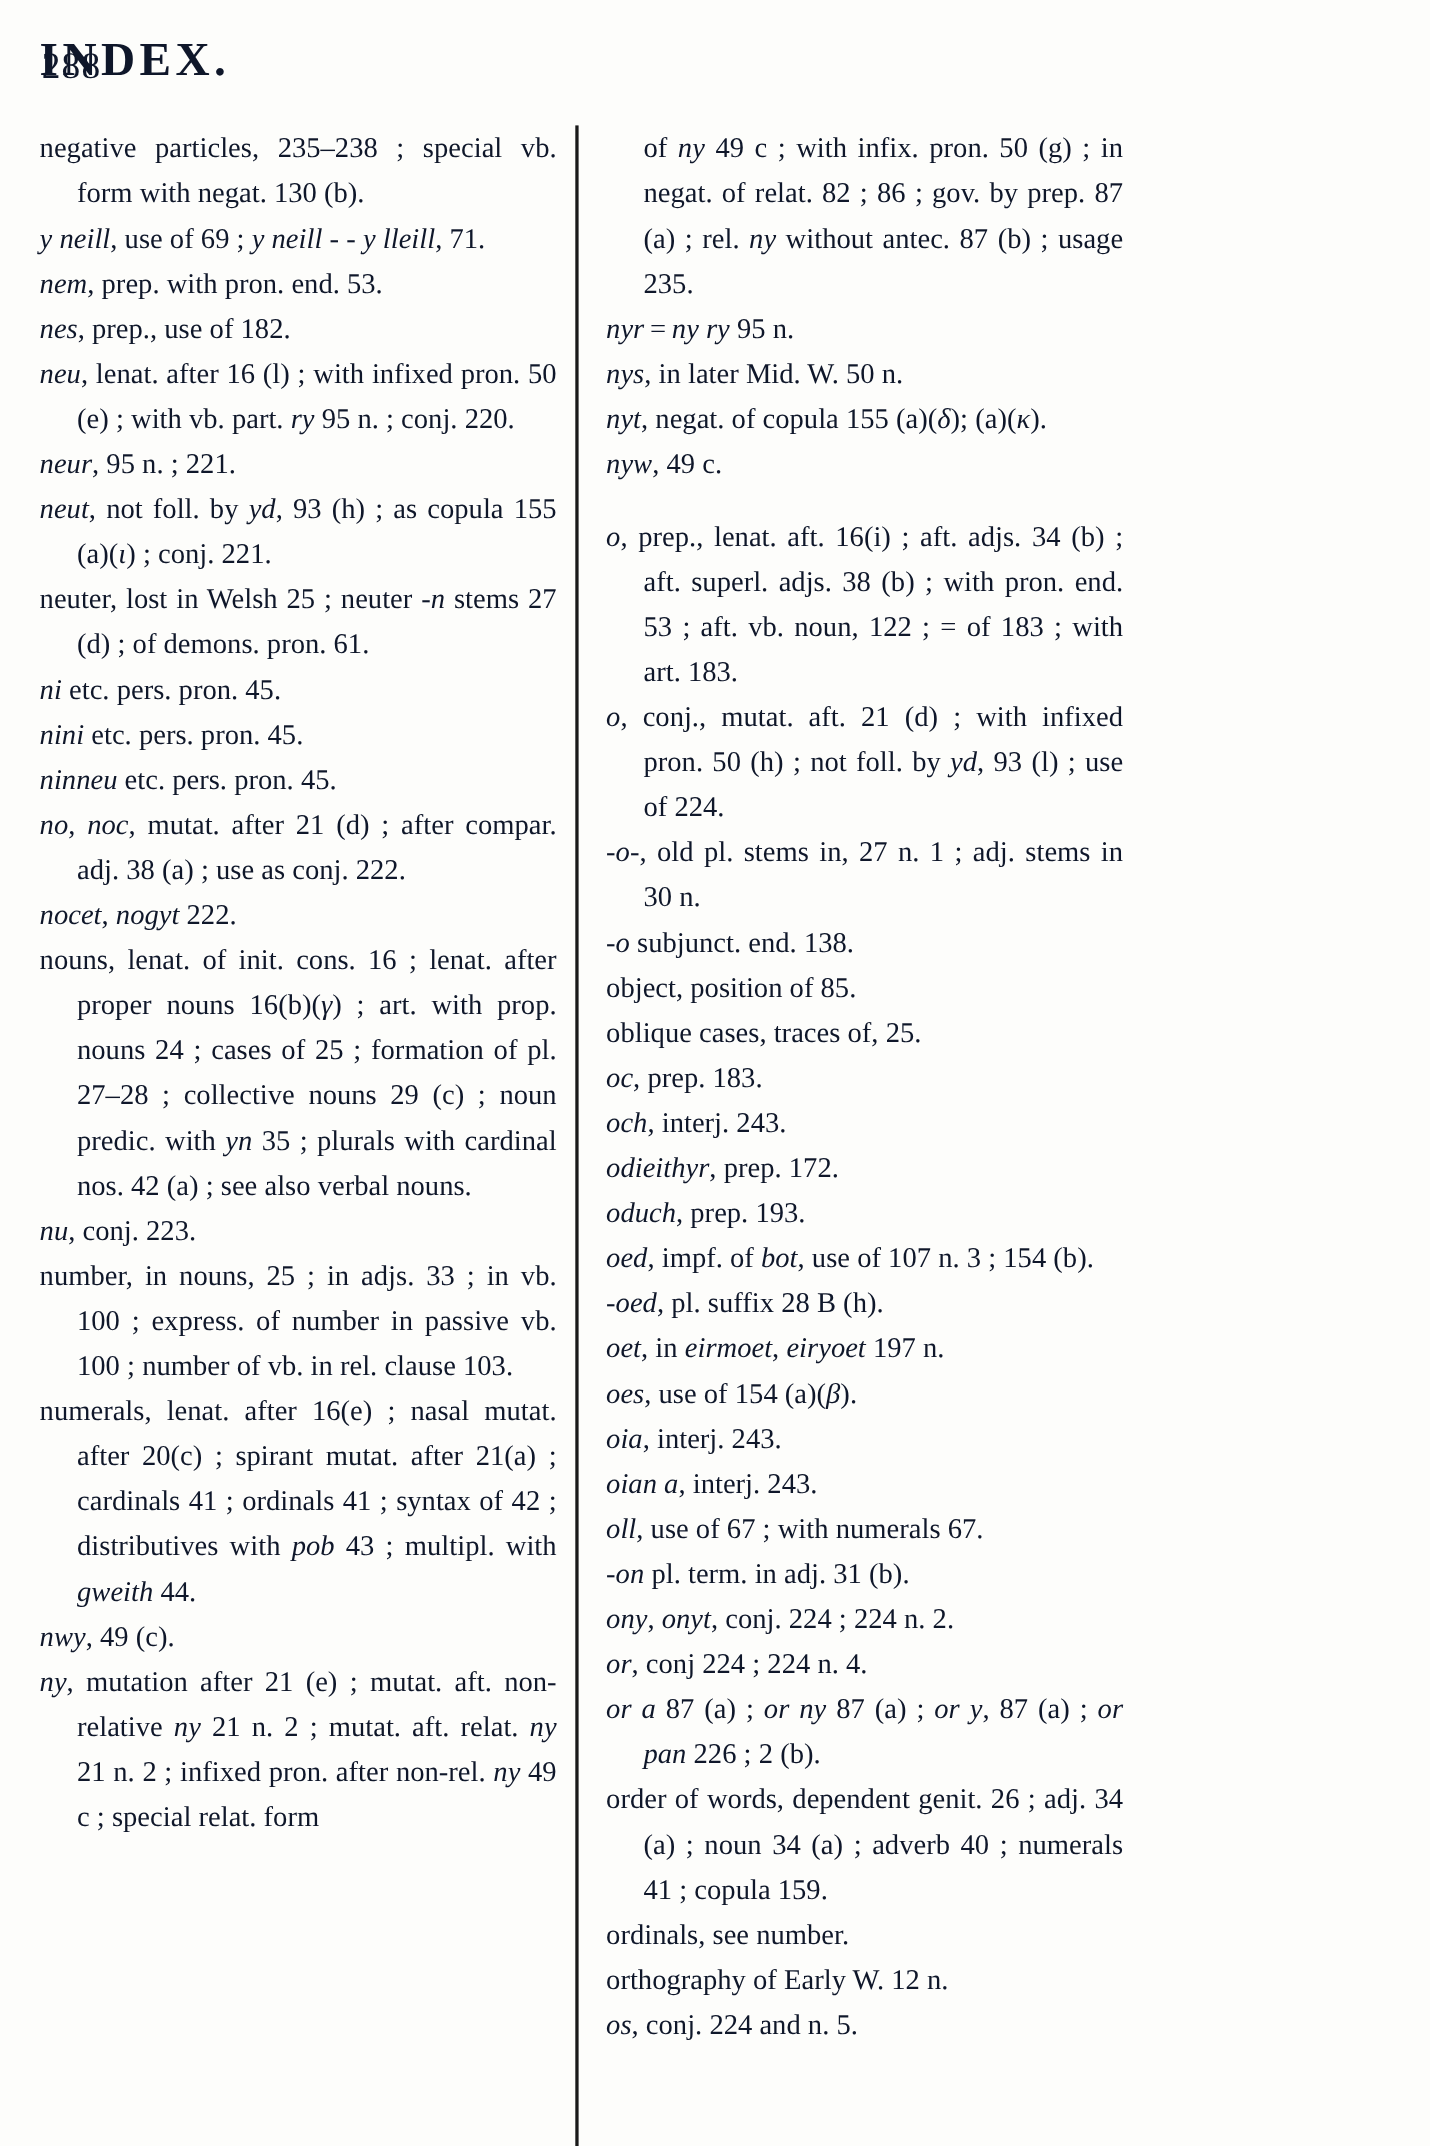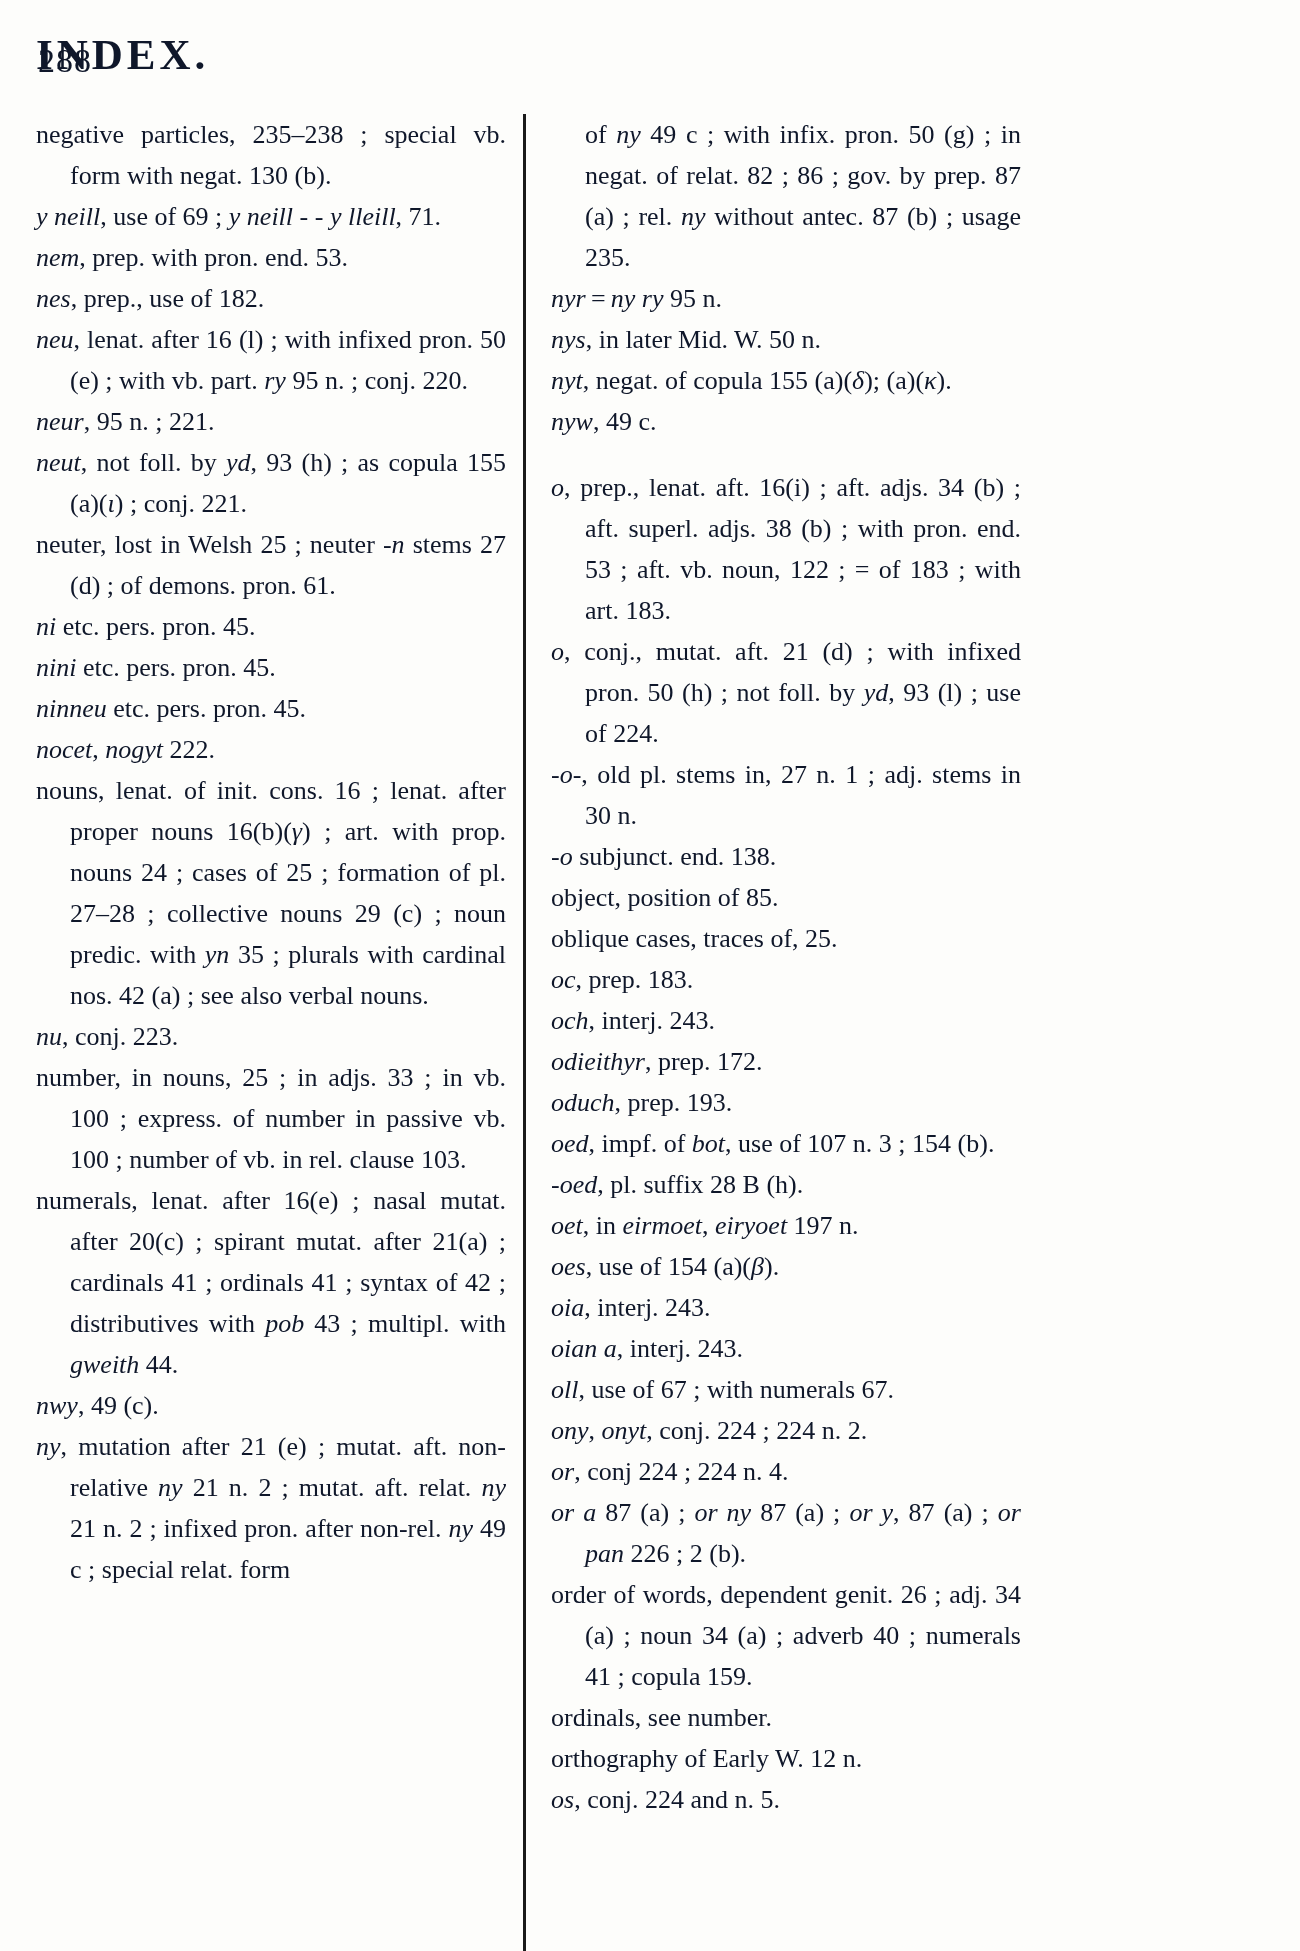--- a/index.html
+++ b/index.html
@@ -86,20 +86,21 @@
         <p class="entry"><i>y neill</i>, use of 69 ; <i>y neill</i> - - <i>y lleill</i>, 71.</p>
         <p class="entry"><i>nem</i>, prep. with pron. end. 53.</p>
         <p class="entry"><i>nes</i>, prep., use of 182.</p>
         <p class="entry"><i>neu</i>, lenat. after 16 (l) ; with infixed pron. 50 (e) ; with vb. part. <i>ry</i> 95 n. ; conj. 220.</p>
         <p class="entry"><i>neur</i>, 95 n. ; 221.</p>
         <p class="entry"><i>neut</i>, not foll. by <i>yd</i>, 93 (h) ; as copula 155 (a)(<i>ι</i>) ; conj. 221.</p>
         <p class="entry">neuter, lost in Welsh 25 ; neuter <i>-n</i> stems 27 (d) ; of demons. pron. 61.</p>
         <p class="entry"><i>ni</i> etc. pers. pron. 45.</p>
         <p class="entry"><i>nini</i> etc. pers. pron. 45.</p>
         <p class="entry"><i>ninneu</i> etc. pers. pron. 45.</p>
+        <p class="entry"><i>no</i>, <i>noc</i>, mutat. after 21 (d) ; after compar. adj. 38 (a) ; use as conj. 222.</p>
         <p class="entry"><i>nocet</i>, <i>nogyt</i> 222.</p>
         <p class="entry">nouns, lenat. of init. cons. 16 ; lenat. after proper nouns 16(b)(<i>γ</i>) ; art. with prop. nouns 24 ; cases of 25 ; formation of pl. 27–28 ; collective nouns 29 (c) ; noun predic. with <i>yn</i> 35 ; plurals with cardinal nos. 42 (a) ; see also verbal nouns.</p>
         <p class="entry"><i>nu</i>, conj. 223.</p>
         <p class="entry">number, in nouns, 25 ; in adjs. 33 ; in vb. 100 ; express. of number in passive vb. 100 ; number of vb. in rel. clause 103.</p>
         <p class="entry">numerals, lenat. after 16(e) ; nasal mutat. after 20(c) ; spirant mutat. after 21(a) ; cardinals 41 ; ordinals 41 ; syntax of 42 ; distributives with <i>pob</i> 43 ; multipl. with <i>gweith</i> 44.</p>
         <p class="entry"><i>nwy</i>, 49 (c).</p>
         <p class="entry"><i>ny</i>, mutation after 21 (e) ; mutat. aft. non-relative <i>ny</i> 21 n. 2 ; mutat. aft. relat. <i>ny</i> 21 n. 2 ; infixed pron. after non-rel. <i>ny</i> 49 c ; special relat. form</p>
       </div>
     <div class="divider"></div>
     <div class="col" id="col-right">
@@ -118,20 +119,21 @@
         <p class="entry"><i>och</i>, interj. 243.</p>
         <p class="entry"><i>odieithyr</i>, prep. 172.</p>
         <p class="entry"><i>oduch</i>, prep. 193.</p>
         <p class="entry"><i>oed</i>, impf. of <i>bot</i>, use of 107 n. 3 ; 154 (b).</p>
         <p class="entry"><i>-oed</i>, pl. suffix 28 B (h).</p>
         <p class="entry"><i>oet</i>, in <i>eirmoet</i>, <i>eiryoet</i> 197 n.</p>
         <p class="entry"><i>oes</i>, use of 154 (a)(<i>β</i>).</p>
         <p class="entry"><i>oia</i>, interj. 243.</p>
         <p class="entry"><i>oian a</i>, interj. 243.</p>
         <p class="entry"><i>oll</i>, use of 67 ; with numerals 67.</p>
+        <p class="entry"><i>-on</i> pl. term. in adj. 31 (b).</p>
         <p class="entry"><i>ony</i>, <i>onyt</i>, conj. 224 ; 224 n. 2.</p>
         <p class="entry"><i>or</i>, conj 224 ; 224 n. 4.</p>
         <p class="entry"><i>or a</i> 87 (a) ; <i>or ny</i> 87 (a) ; <i>or y</i>, 87 (a) ; <i>or pan</i> 226 ; 2 (b).</p>
         <p class="entry">order of words, dependent genit. 26 ; adj. 34 (a) ; noun 34 (a) ; adverb 40 ; numerals 41 ; copula 159.</p>
         <p class="entry">ordinals, see number.</p>
         <p class="entry">orthography of Early W. 12 n.</p>
         <p class="entry"><i>os</i>, conj. 224 and n. 5.</p>
       </div>
   </div>
 

